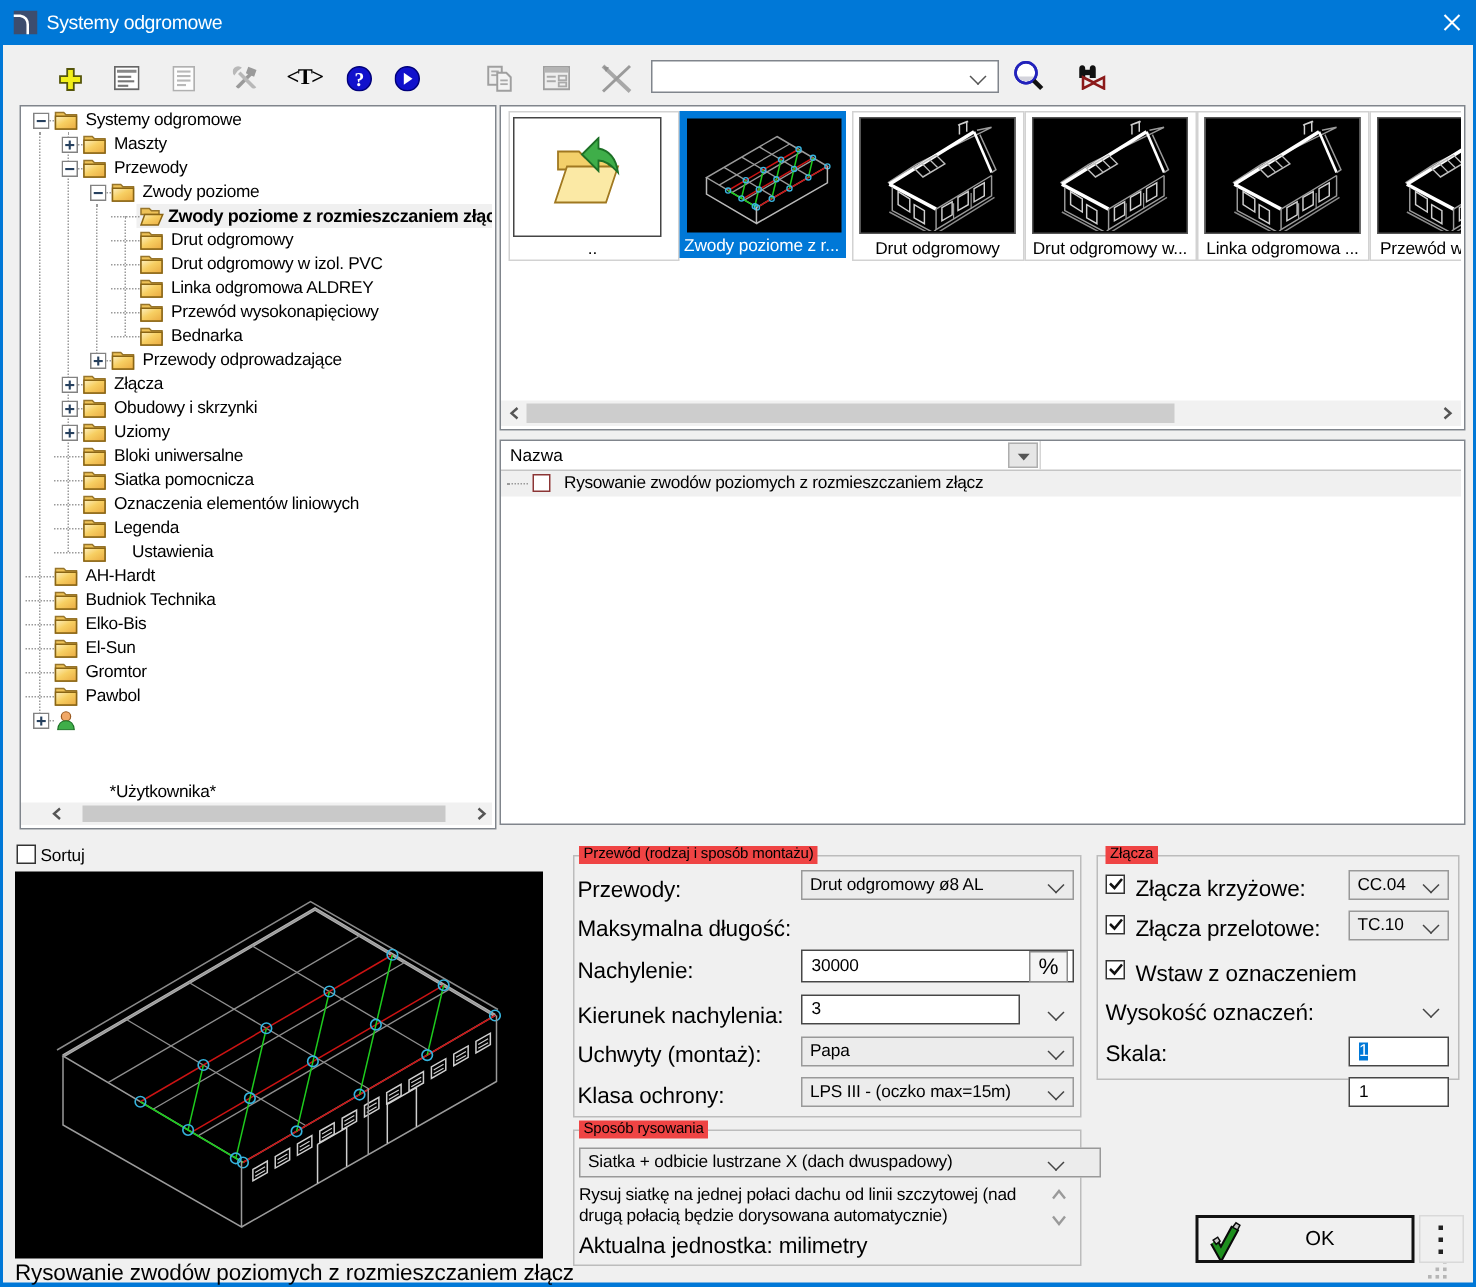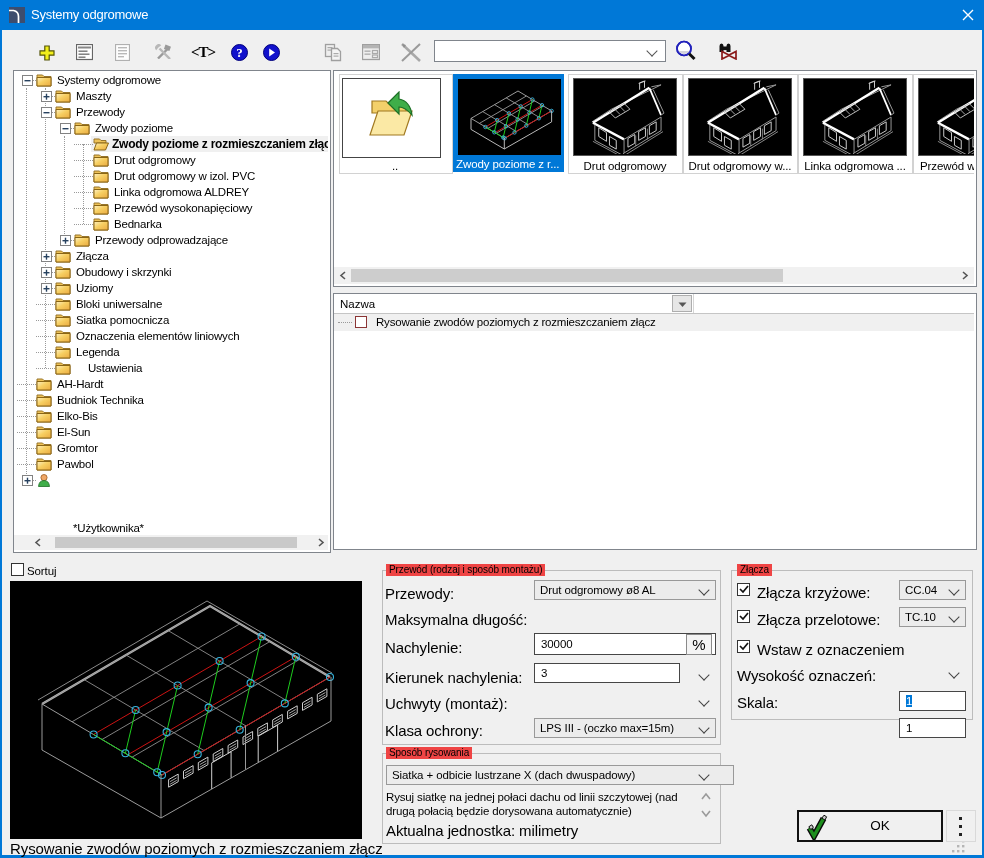--- a/index.html
+++ b/index.html
@@ -528,20 +528,21 @@
   <div class="dd" style="left:534px;top:580px;width:182px;height:20px;">Drut odgromowy ø8 AL</div>
   <div class="chev" style="left:700px;top:586px;width:7px;height:7px;"></div>
   <div class="lab" style="left:385px;top:611px;">Maksymalna długość:</div>
   <div class="inp" style="left:534px;top:605px;width:182px;height:22px;line-height:20px;">30000</div>
   <div class="lab" style="left:385px;top:639px;">Nachylenie:</div>
   <div class="inp" style="left:534px;top:635px;width:146px;height:20px;line-height:18px;">3</div>
   <div class="abs" style="left:686px;top:634px;width:26px;height:21px;background:#f4f4f4;border:1px solid #8a8a8a;box-sizing:border-box;text-align:center;font-size:15px;line-height:19px;">%</div>
   <div class="lab" style="left:385px;top:669px;">Kierunek nachylenia:</div>
   <div class="chev" style="left:700px;top:671px;width:7px;height:7px;"></div>
   <div class="lab" style="left:385px;top:695px;">Uchwyty (montaż):</div>
+  <div class="dd" style="left:534px;top:691px;width:182px;height:20px;">Papa</div>
   <div class="chev" style="left:700px;top:697px;width:7px;height:7px;"></div>
   <div class="lab" style="left:385px;top:722px;">Klasa ochrony:</div>
   <div class="dd" style="left:534px;top:718px;width:182px;height:20px;">LPS III - (oczko max=15m)</div>
   <div class="chev" style="left:700px;top:724px;width:7px;height:7px;"></div>
 
   <div class="grp" style="left:382px;top:753px;width:337px;height:89px;"></div>
   <div class="grplab" style="left:386px;top:747px;">Sposób rysowania</div>
   <div class="dd" style="left:386px;top:765px;width:348px;height:20px;">Siatka + odbicie lustrzane X (dach dwuspadowy)</div>
   <div class="chev" style="left:700px;top:771px;width:7px;height:7px;"></div>
   <div class="lab" style="left:386px;top:791px;line-height:13.5px;font-size:11.5px;letter-spacing:-0.15px;">Rysuj siatkę na jednej połaci dachu od linii szczytowej (nad<br>drugą połacią będzie dorysowana automatycznie)</div>

